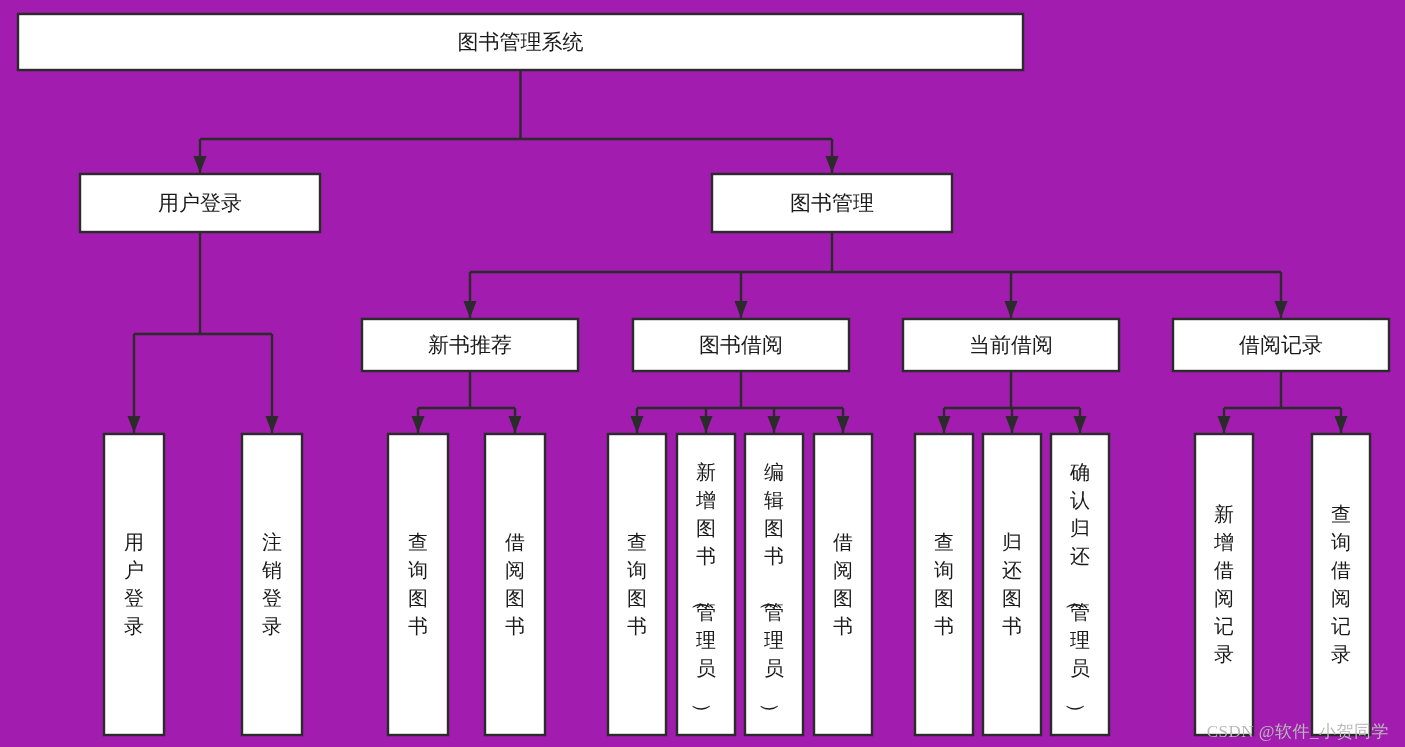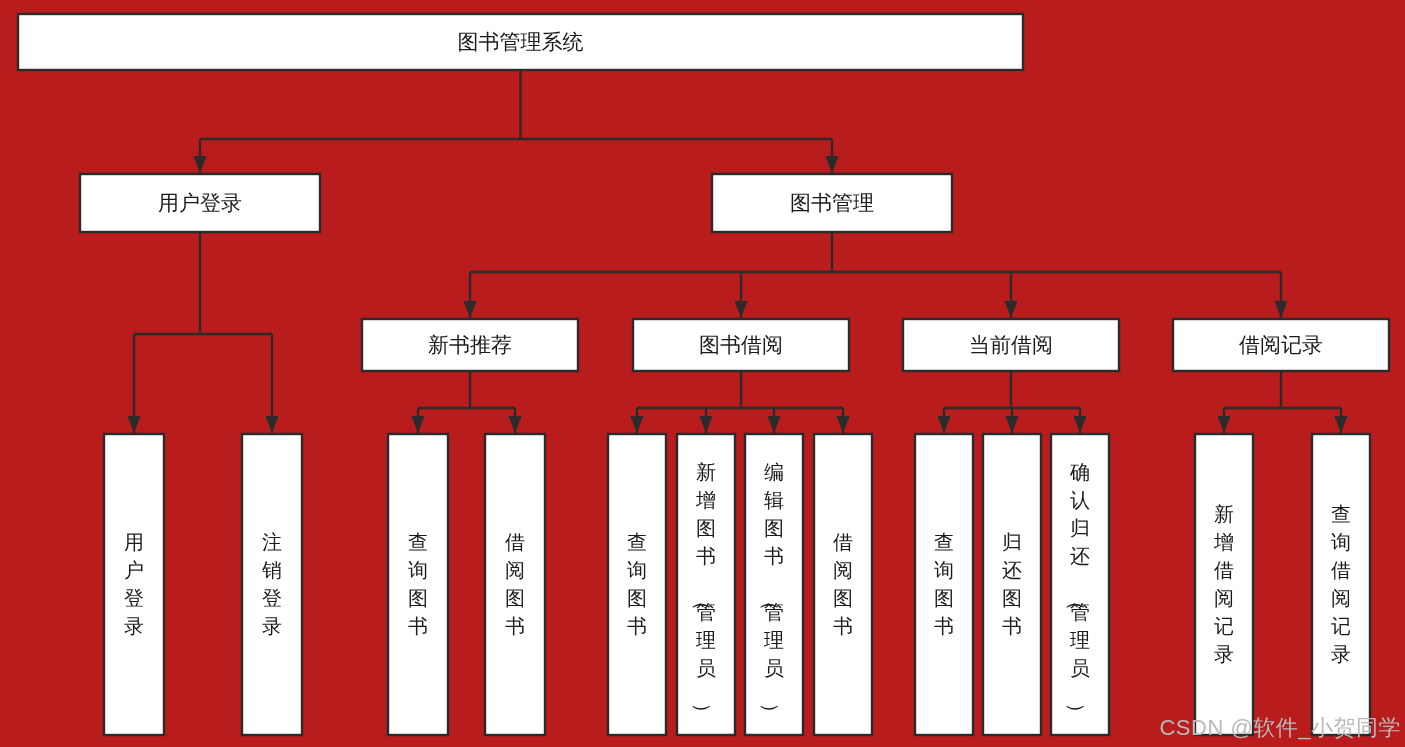--- a/index.html
+++ b/index.html
@@ -11,21 +11,21 @@
   body {
     width: 1405px;
     height: 747px;
     overflow: hidden;
     font-family: "DejaVu Sans", "Liberation Sans", sans-serif;
   }
   #diagram-root {
     position: relative;
     width: 1405px;
     height: 747px;
-    background: #b91c1c;
+    background: #a21caf;
   }
   svg#tree-svg {
     position: absolute;
     left: 0;
     top: 0;
     width: 1405px;
     height: 747px;
     display: block;
   }
   .node-rect {
@@ -56,24 +56,24 @@
     dominant-baseline: middle;
   }
   .leaf-label-v {
     fill: #1a1a1a;
     font-family: "DejaVu Sans", "Liberation Sans", sans-serif;
     font-size: 20px;
     text-anchor: middle;
   }
   .watermark {
     position: absolute;
-    right: 4px;
+    right: 16px;
     bottom: 4px;
-    font-family: Liberation Sans, sans-serif;
-    font-size: 22px;
+    font-family: Liberation Serif, serif;
+    font-size: 17px;
     color: #b9b9b9;
     white-space: nowrap;
     letter-spacing: 0.5px;
     pointer-events: none;
   }
 </style>
 </head>
 <body>
 
 <div id="diagram-root">

